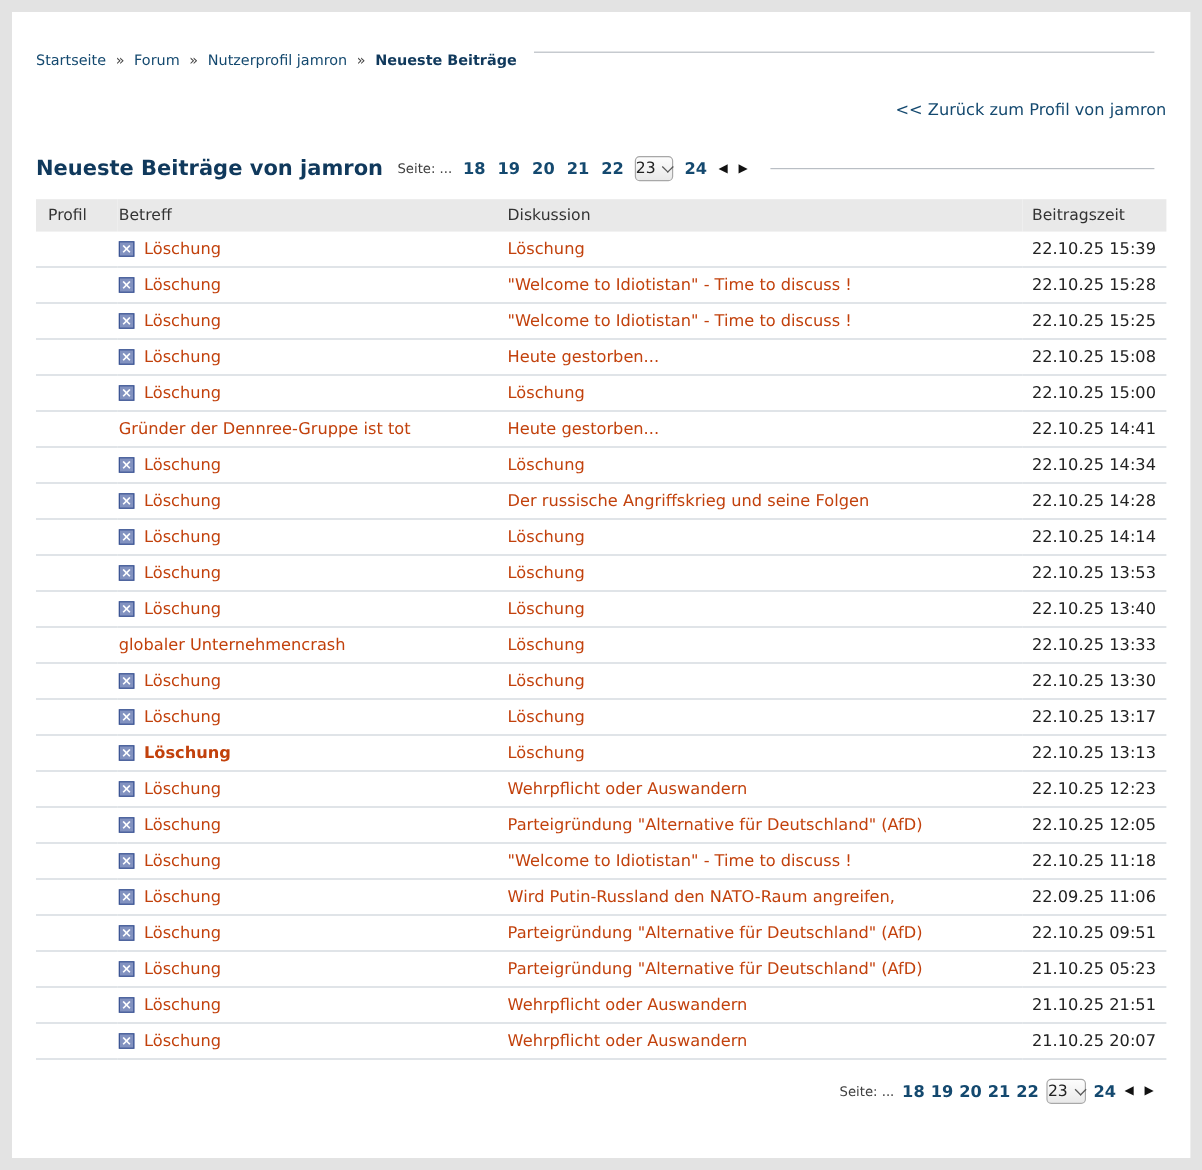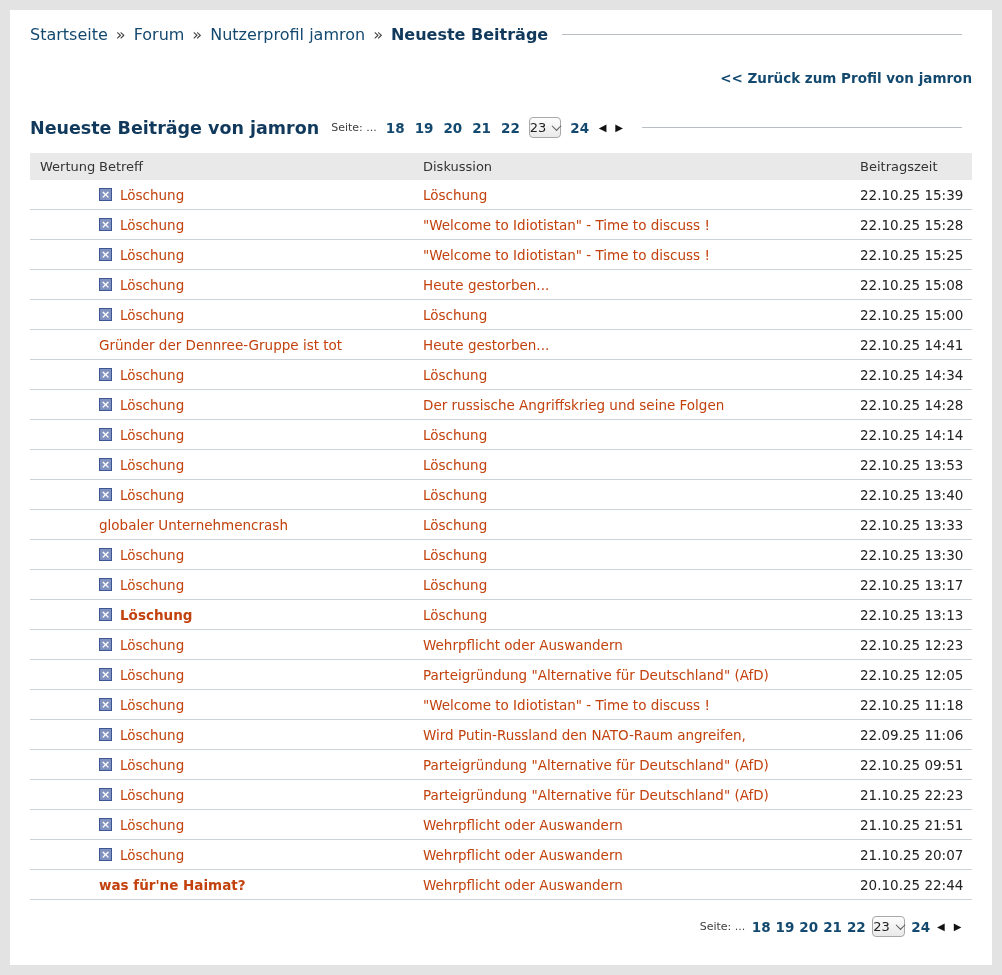--- a/index.html
+++ b/index.html
@@ -14,36 +14,36 @@
     background:#ffffff;
     min-height:955px;
     box-sizing:border-box;
     padding:0 20px 20px 20px;
   }
   a, .link{ color:#14496f; text-decoration:none; cursor:pointer; }
   .bold{ font-weight:bold; }
 
   
   .breadcrumb{
-    display:flex; align-items:center;
-    padding-top:15px;
-    font-size:16px;
+    display:flex; align-items:flex-start;
+    padding-top:33px;
+    font-size:12px;
   }
   .crumb{ color:#14496f; }
   .crumb-sep{ color:#444; margin:0 8px; }
   .crumb-current{ color:#10395c; font-weight:bold; }
   .rule{
     flex:1; height:0;
     border-top:1px solid #b9bec4;
     margin-left:14px; margin-right:10px;
   }
 
   
   .back-row{ text-align:right; margin-top:24px; }
-  .back-link{ font-weight:bold; font-size:13.5px; color:#14496f; }
+  .back-link{ font-weight:normal; font-size:13.5px; color:#14496f; }
 
   
   .title-row{
     display:flex; align-items:center;
     margin-top:30px;
   }
   .page-title{
     margin:0; font-size:17.5px; font-weight:bold; color:#10395c;
     white-space:nowrap;
   }
@@ -155,21 +155,21 @@
 
   <table>
     <colgroup>
         <col style="width:68px">
         <col style="width:317px">
         <col>
         <col style="width:120px">
       </colgroup>
     <thead>
       <tr>
-        <th class="c-wertung">Wertung</th>
+        <th class="c-wertung">Profil</th>
         <th class="c-betreff">Betreff</th>
         <th class="c-diskussion">Diskussion</th>
         <th class="c-zeit">Beitragszeit</th>
       </tr>
     </thead>
     <tbody>
         <tr>
       <td class="c-wertung"></td>
       <td class="c-betreff">
         <span class="cellflex">
@@ -433,21 +433,21 @@
       <td class="c-wertung"></td>
       <td class="c-betreff">
         <span class="cellflex">
           <span class="x-icon">×</span>
           <span class="subject-link link">Löschung</span>
         </span>
       </td>
       <td class="c-diskussion">
         <span class="discussion-link link">Parteigründung "Alternative für Deutschland" (AfD)</span>
       </td>
-      <td class="c-zeit">21.10.25 22:23</td>
+      <td class="c-zeit">21.10.25 05:23</td>
     </tr>
         <tr>
       <td class="c-wertung"></td>
       <td class="c-betreff">
         <span class="cellflex">
           <span class="x-icon">×</span>
           <span class="subject-link link">Löschung</span>
         </span>
       </td>
       <td class="c-diskussion">
@@ -460,33 +460,20 @@
       <td class="c-betreff">
         <span class="cellflex">
           <span class="x-icon">×</span>
           <span class="subject-link link">Löschung</span>
         </span>
       </td>
       <td class="c-diskussion">
         <span class="discussion-link link">Wehrpflicht oder Auswandern</span>
       </td>
       <td class="c-zeit">21.10.25 20:07</td>
-    </tr>
-        <tr>
-      <td class="c-wertung"></td>
-      <td class="c-betreff">
-        <span class="cellflex">
-
-          <span class="subject-link link bold">was für'ne Haimat?</span>
-        </span>
-      </td>
-      <td class="c-diskussion">
-        <span class="discussion-link link">Wehrpflicht oder Auswandern</span>
-      </td>
-      <td class="c-zeit">20.10.25 22:44</td>
     </tr>
       </tbody>
   </table>
 
   <div class="bottom-pg-row">
     <div class="pagination bottom">
       <span class="pg-label">Seite: ...</span>
       <span class="pg-num link">18</span>
       <span class="pg-num link">19</span>
       <span class="pg-num link">20</span>

